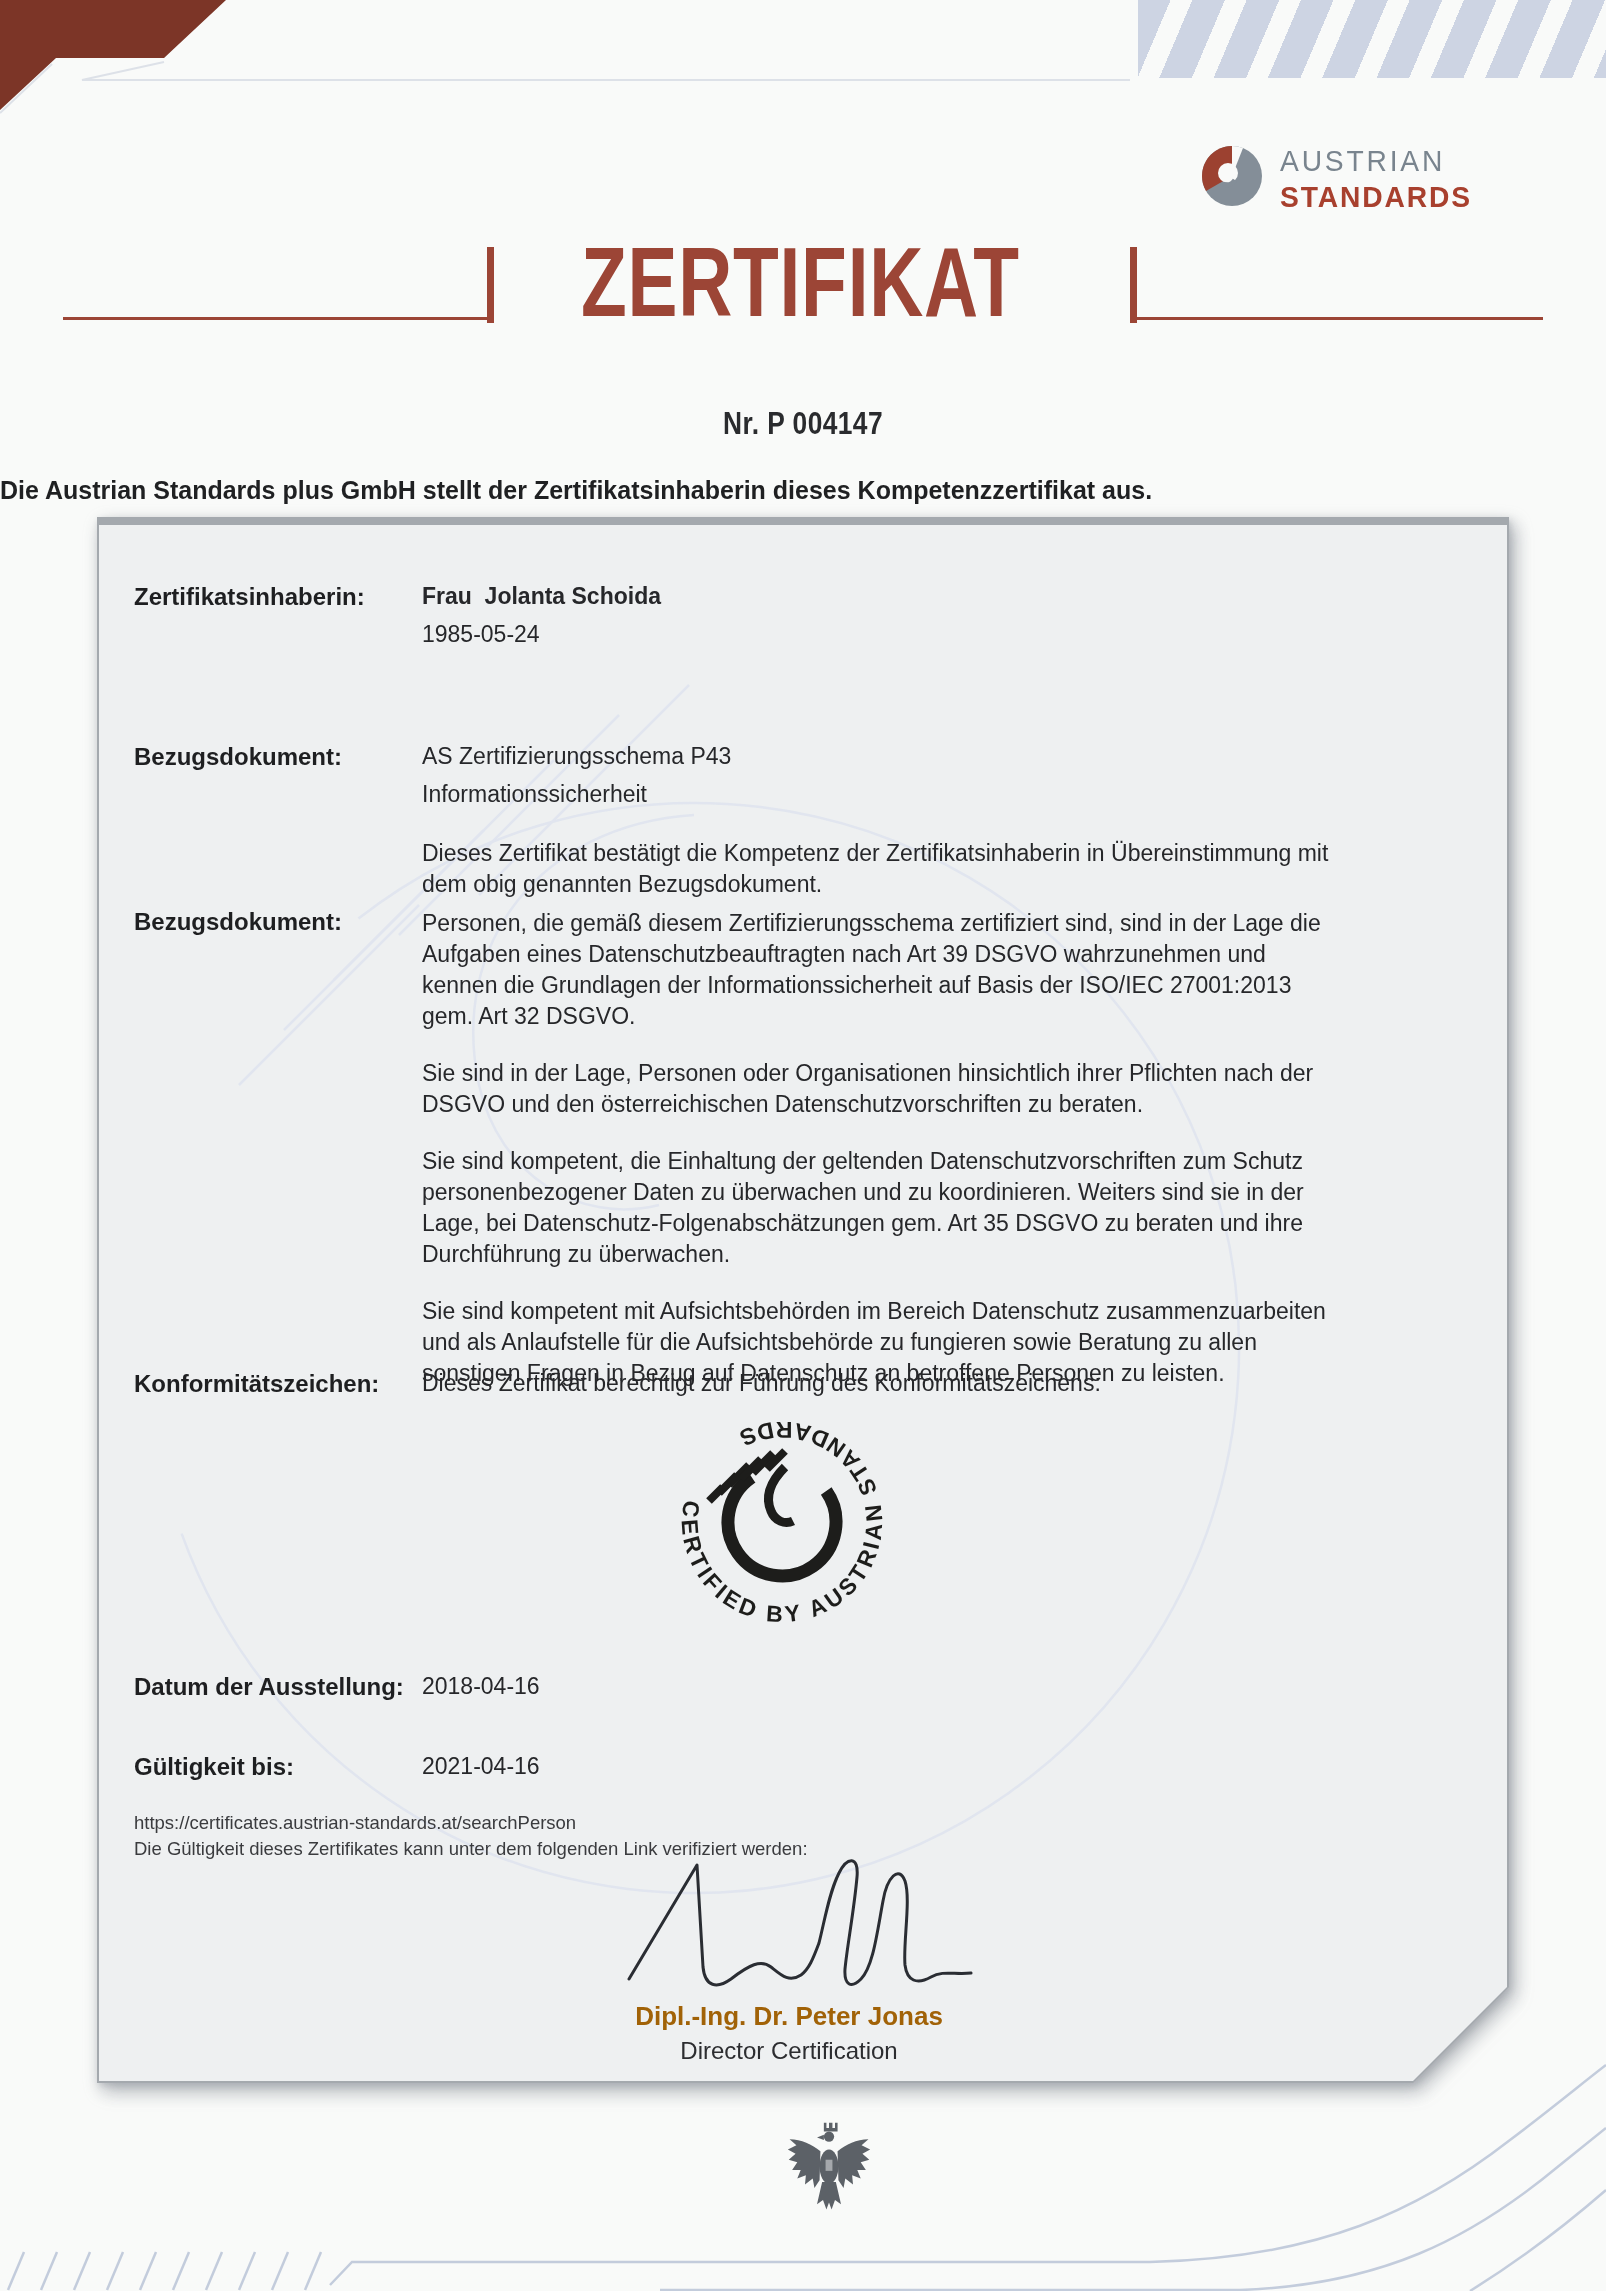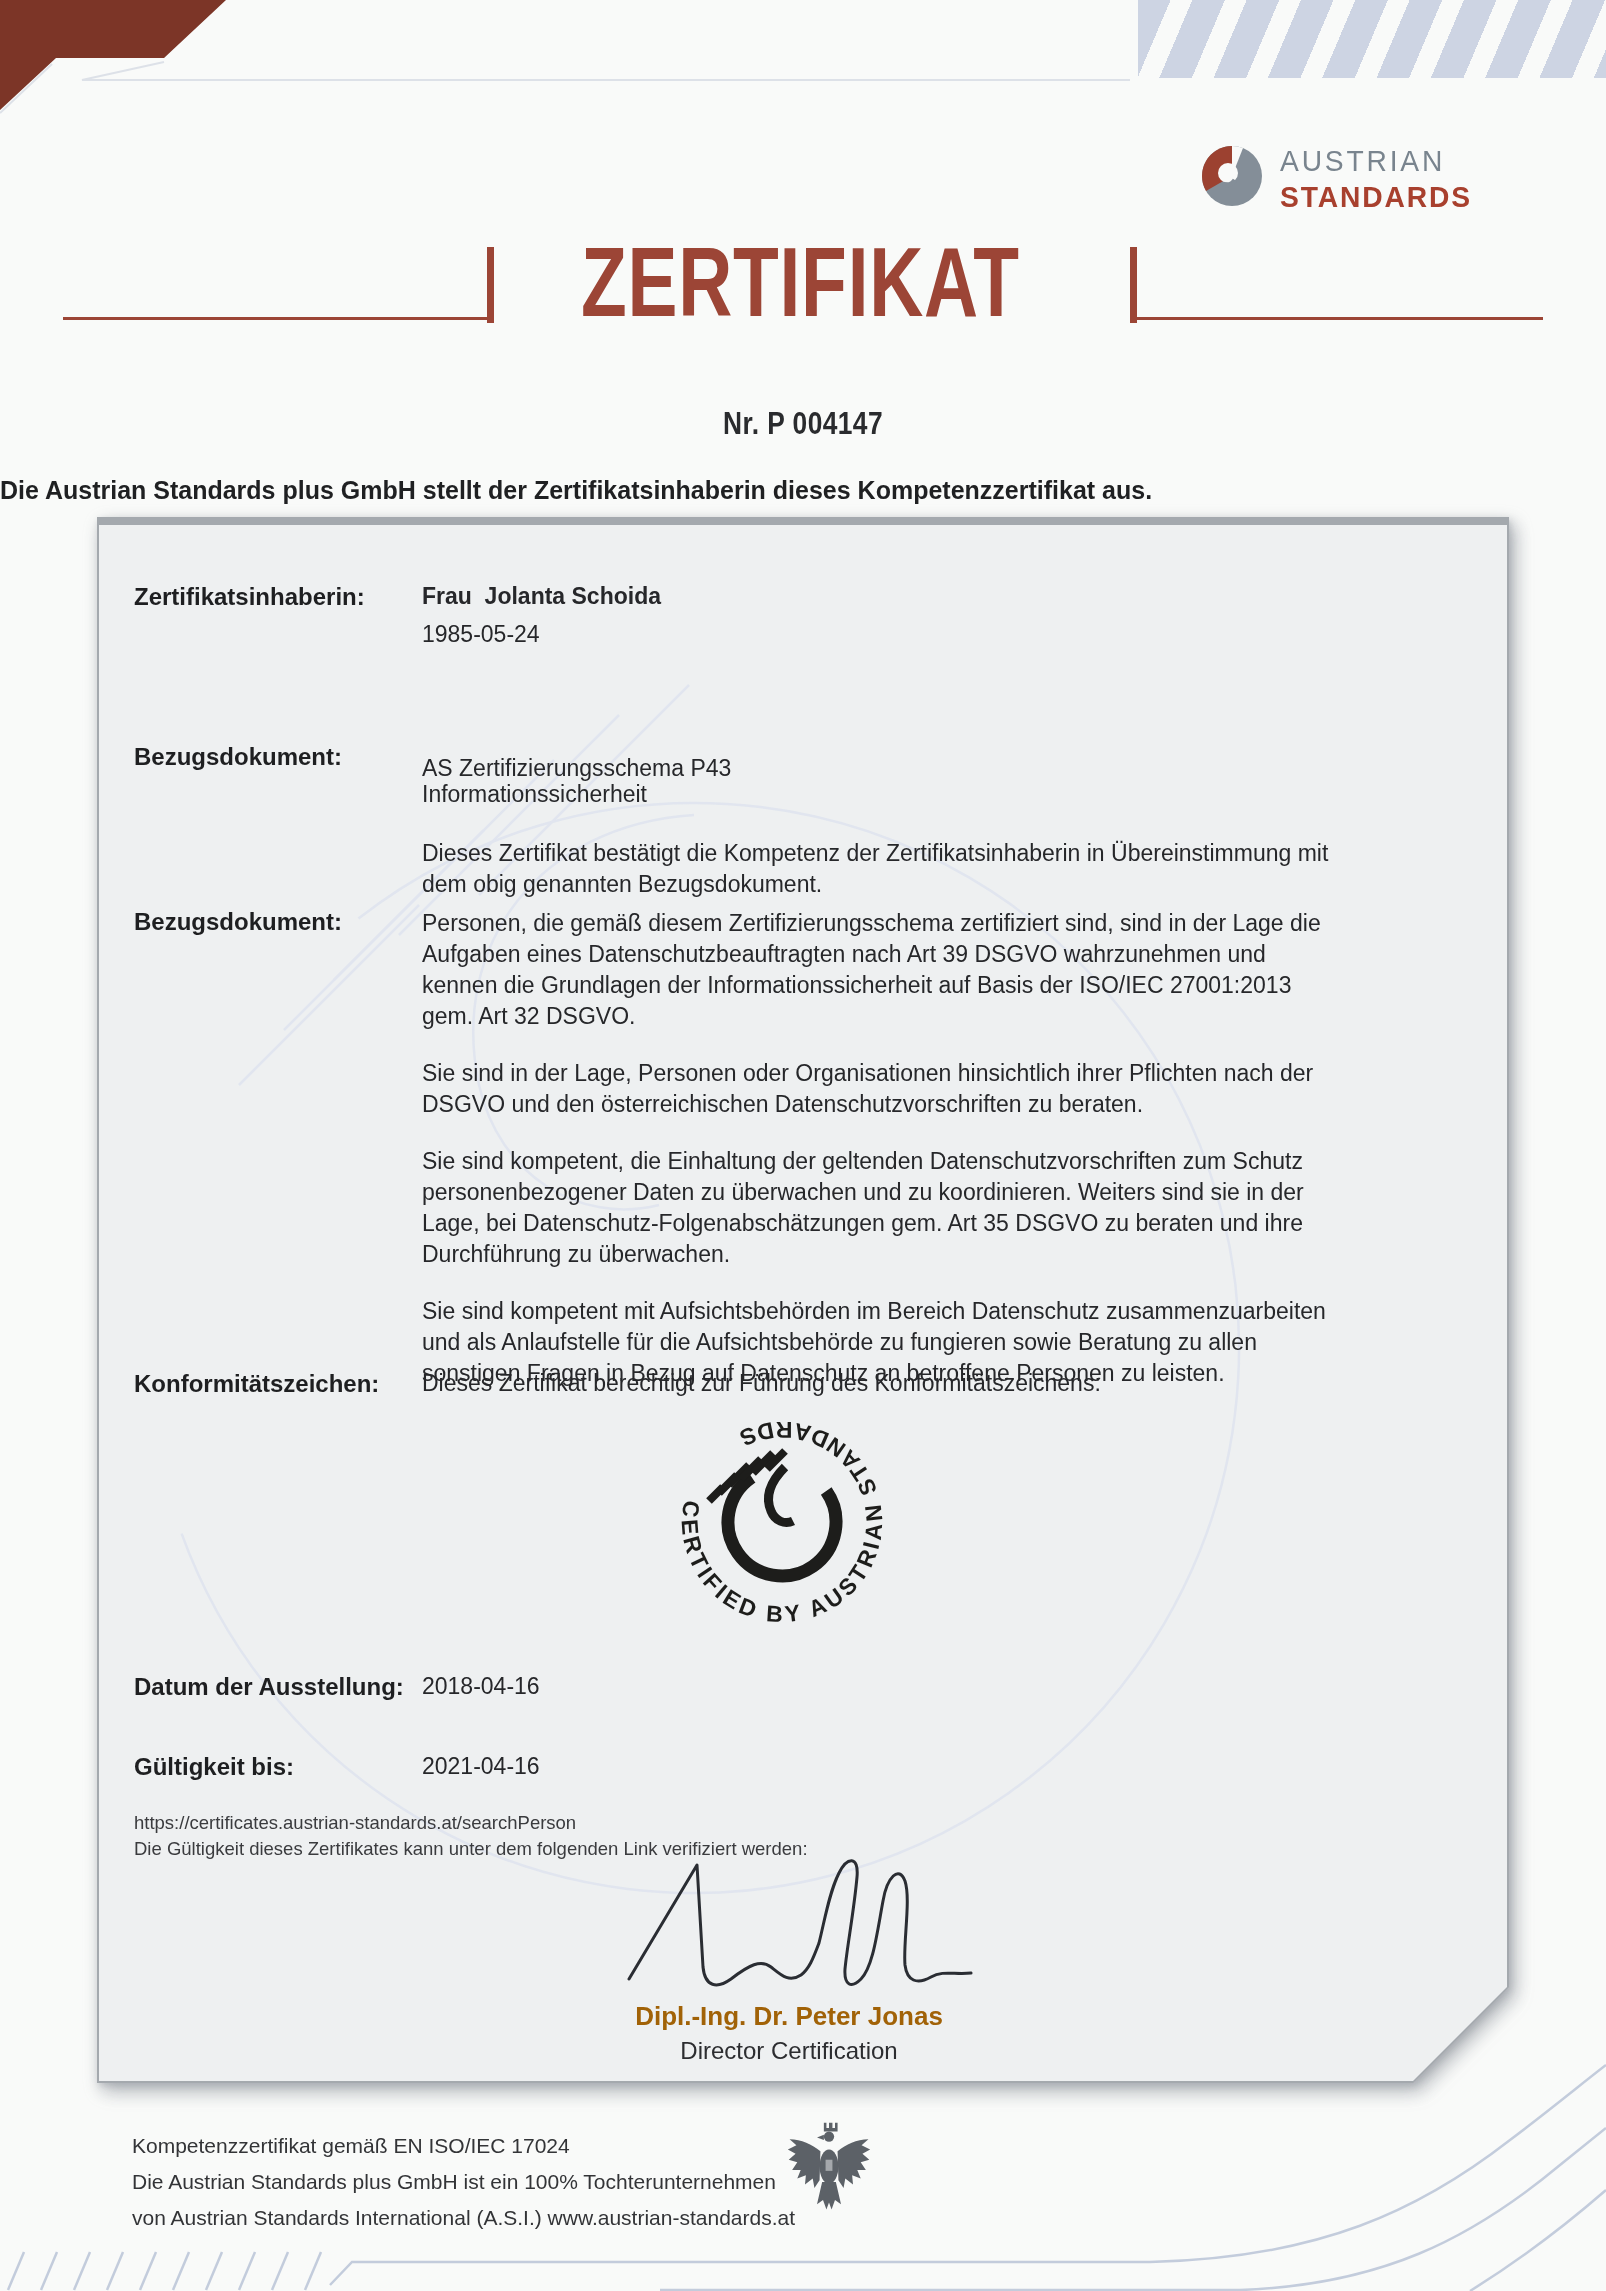--- a/index.html
+++ b/index.html
@@ -141,21 +141,21 @@
             <line x1="300" y1="410" x2="520" y2="190"></line>
             <line x1="380" y1="370" x2="590" y2="160"></line>
           </g>
         </svg>
 
         <div class="lbl" style="top:58px">Zertifikatsinhaberin:</div>
         <div class="val bold" style="top:58px;white-space:pre-wrap;">Frau  Jolanta Schoida</div>
         <div class="val" style="top:96px">1985-05-24</div>
 
         <div class="lbl" style="top:218px">Bezugsdokument:</div>
-        <div class="val" style="top:230px">AS Zertifizierungsschema P43</div>
+        <div class="val" style="top:218px">AS Zertifizierungsschema P43</div>
         <div class="val" style="top:256px">Informationssicherheit</div>
         <div class="para-block" style="top:313px">
             <p>Dieses Zertifikat bestätigt die Kompetenz der Zertifikatsinhaberin in Übereinstimmung mit dem obig genannten Bezugsdokument.</p>
           </div>
 
         <div class="lbl" style="top:383px">Bezugsdokument:</div>
         <div class="para-block" style="top:383px">
           <p>Personen, die gemäß diesem Zertifizierungsschema zertifiziert sind, sind in der Lage die Aufgaben eines Datenschutzbeauftragten nach Art 39 DSGVO wahrzunehmen und kennen die Grundlagen der Informationssicherheit auf Basis der ISO/IEC 27001:2013 gem. Art 32 DSGVO.</p>
           <p>Sie sind in der Lage, Personen oder Organisationen hinsichtlich ihrer Pflichten nach der DSGVO und den österreichischen Datenschutzvorschriften zu beraten.</p>
           <p>Sie sind kompetent, die Einhaltung der geltenden Datenschutzvorschriften zum Schutz personenbezogener Daten zu überwachen und zu koordinieren. Weiters sind sie in der Lage, bei Datenschutz-Folgenabschätzungen gem. Art 35 DSGVO zu beraten und ihre Durchführung zu überwachen.</p>
@@ -205,25 +205,20 @@
                      C308,134 318,138 332,130 C344,123 356,128 372,126" fill="none" stroke="#2a2d33" stroke-width="3" stroke-linecap="round" stroke-linejoin="round"></path>
           </svg>
           <div class="sig-name">Dipl.-Ing. Dr. Peter Jonas</div>
           <div class="sig-role">Director Certification</div>
         </div>
 
       </div>
     </div>
   </div>
 
-  <div class="abs footer">
-    <div>Kompetenzzertifikat gemäß EN ISO/IEC 17024</div>
-    <div>Die Austrian Standards plus GmbH ist ein 100% Tochterunternehmen</div>
-    <div>von Austrian Standards International (A.S.I.) www.austrian-standards.at</div>
-  </div>
 
   <svg class="abs eagle" width="86" height="96" viewBox="0 0 100 112" fill="#5c6167">
     <path d="M44,1 h3 v6 h3 V1 h4 v6 h3 V1 h3 v10 H44 Z"></path>
     <circle cx="50" cy="17" r="6"></circle>
     <path d="M44,15 l-8,3 8,3 z"></path>
     <ellipse cx="50" cy="52" rx="11" ry="20"></ellipse>
     <path d="M40,34 C30,26 18,20 4,20 L12,27 L2,32 L11,37 L3,44 L13,47 L7,56 L17,56 L13,66 L23,62 L22,73 L31,66 L33,77 L39,68 Z"></path>
     <path d="M60,34 C70,26 82,20 96,20 L88,27 L98,32 L89,37 L97,44 L87,47 L93,56 L83,56 L87,66 L77,62 L78,73 L69,66 L67,77 L61,68 Z"></path>
     <path d="M42,70 L36,96 L43,91 L47,102 L50,94 L53,102 L57,91 L64,96 L58,70 Z"></path>
     <rect x="46" y="44" width="8" height="13" fill="#eef0f1" opacity=".5"></rect>

